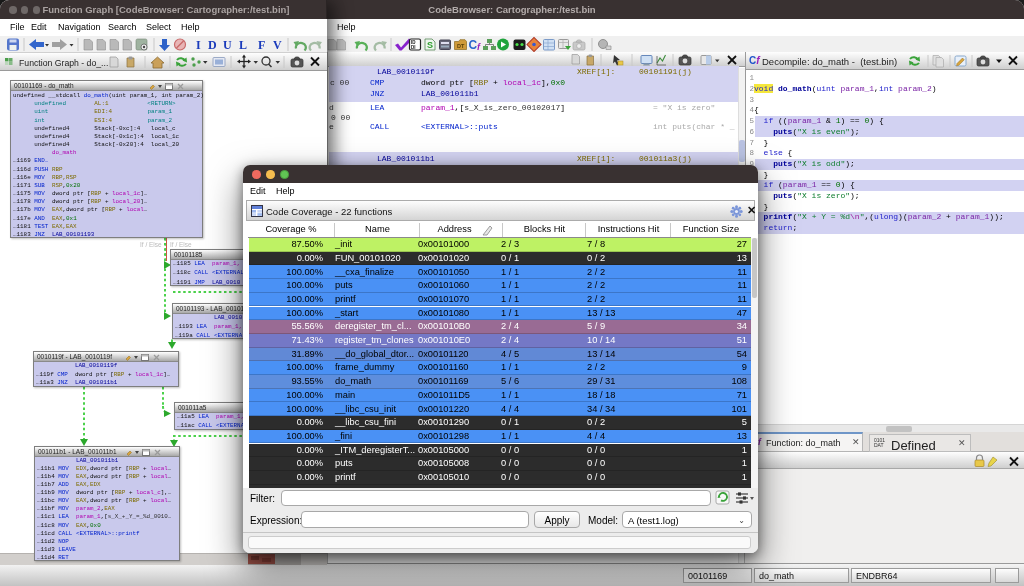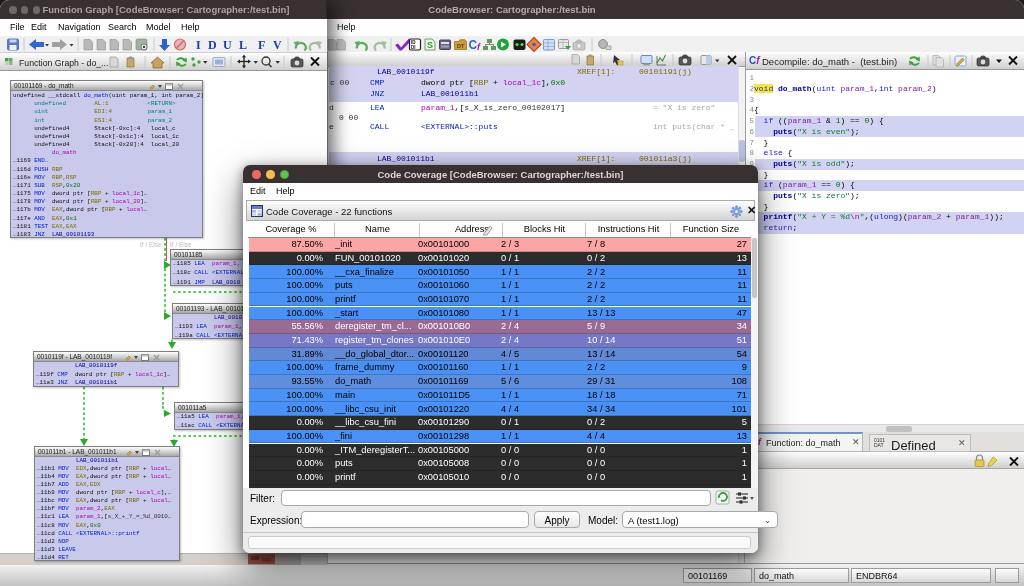--- a/index.html
+++ b/index.html
@@ -138,21 +138,21 @@
       <div class="ll" style="left:311px;top:14.5px"><span class="ol">00101191(j)</span></div>
       <div class="ll" style="left:2px;top:26px"><span style="color:#333">c 00</span></div>
       <div class="ll" style="left:42px;top:26px"><span class="b">CMP</span></div>
       <div class="ll" style="left:93px;top:26px">dword ptr [<span class="ol">RBP</span> + <span class="mg">local_1c</span>],<span class="g">0x0</span></div>
       <div class="ll" style="left:42px;top:37px"><span class="b">JNZ</span></div>
       <div class="ll" style="left:93px;top:37px"><span class="nv">LAB_001011b1</span></div>
       <div class="ll" style="left:1px;top:51px"><span style="color:#333">d</span></div>
       <div class="ll" style="left:42px;top:51px"><span class="b">LEA</span></div>
       <div class="ll" style="left:93px;top:51px"><span class="mg">param_1</span>,[<span style="color:#333">s_X_is_zero_00102017</span>]</div>
       <div class="ll" style="left:325px;top:51px"><span class="gy">= "X is zero"</span></div>
-      <div class="ll" style="left:11px;top:61px"><span style="color:#333">0 00</span></div>
+      <div class="ll" style="left:3px;top:61px"><span style="color:#333">0 00</span></div>
       <div class="ll" style="left:1px;top:70px"><span style="color:#333">e</span></div>
       <div class="ll" style="left:42px;top:70px"><span class="b">CALL</span></div>
       <div class="ll" style="left:93px;top:70px"><span class="b">&lt;EXTERNAL&gt;::puts</span></div>
       <div class="ll" style="left:325px;top:70px"><span class="gy">int puts(char * _</span></div>
       <div class="ll" style="left:49px;top:102px"><span class="nv">LAB_001011b1</span></div>
       <div class="ll" style="left:249px;top:102px"><span class="ol">XREF[1]:</span></div>
       <div class="ll" style="left:311px;top:102px"><span class="ol">001011a3(j)</span></div>
 </div>
 <div class="ab" style="left:745px;top:52px;width:279px;height:380px;background:#ffffff;border-left:1px solid #9a9a9a">
 <div class="ab grad" style="left:0;top:0;width:279px;height:18px;border-bottom:1px solid #9a9a9a">
@@ -262,21 +262,21 @@
       <div class="ab" style="left:9px;top:6px;width:7.5px;height:7.5px;border-radius:50%;background:#6e6867"></div>
       <div class="ab" style="left:20.5px;top:6px;width:7.5px;height:7.5px;border-radius:50%;background:#6e6867"></div>
       <div class="ab" style="left:32.5px;top:6px;width:7.5px;height:7.5px;border-radius:50%;background:#6e6867"></div>
       <div class="ab" style="left:6px;right:0;top:4px;text-align:center;font-size:9.5px;font-weight:bold;color:#aaa3a2">Function Graph [CodeBrowser: Cartographer:/test.bin]</div>
     </div>
 <div class="ab" style="left:0;top:19px;width:327px;height:17px;background:#ffffff">
       <span class="ab mi" style="left:10px;top:3px">File</span>
       <span class="ab mi" style="left:31px;top:3px">Edit</span>
       <span class="ab mi" style="left:58px;top:3px">Navigation</span>
       <span class="ab mi" style="left:108px;top:3px">Search</span>
-      <span class="ab mi" style="left:146px;top:3px">Model</span>
+      <span class="ab mi" style="left:146px;top:3px">Select</span>
       <span class="ab mi" style="left:181px;top:3px">Help</span>
     </div>
 <div class="ab" style="left:0;top:36px;width:327px;height:17px;background:#f0f0f0;border-bottom:1px solid #d0d0d0"></div>
 <svg class="ab" style="left:0;top:36px" width="327" height="17">
 <rect x="7" y="2.5" width="12" height="12" rx="2" fill="#5577cc"></rect>
 <rect x="9.5" y="9" width="7" height="5" fill="#eef2ee"></rect>
       <rect x="9.5" y="3.5" width="7" height="3" fill="#cdd8f0"></rect>
 <line x1="24" y1="2" x2="24" y2="15" stroke="#c8c8c8"></line>
 <path d="M29 8.5 l7 -5.5 0 3 8 0 0 5 -8 0 0 3 z" fill="#3366cc"></path>
 <path d="M45 8 l4 0 -2 2.5 z" fill="#333"></path>
@@ -492,21 +492,20 @@
         <div class="fgl" style="left:2px;top:98.77px">…11d3 <span class="b">LEAVE</span></div>
         <div class="fgl" style="left:2px;top:106.84px">…11d4 <span class="b">RET</span></div>
       </div>
 </div>
 </div>
 <div class="win" style="left:243px;top:165px;width:515px;height:388px;border-radius:7px;background:#ffffff;box-shadow:0 16px 36px rgba(0,0,0,.55),0 3px 12px rgba(0,0,0,.45)">
 <div class="ab tbar" style="left:0;top:0;width:515px;height:18px;border-radius:7px 7px 0 0">
       <div class="ab" style="left:9px;top:5px;width:8.5px;height:8.5px;border-radius:50%;background:#ee6a5f"></div>
       <div class="ab" style="left:23px;top:5px;width:8.5px;height:8.5px;border-radius:50%;background:#f5bd4f"></div>
       <div class="ab" style="left:37px;top:5px;width:8.5px;height:8.5px;border-radius:50%;background:#61c454;border:1px solid #4ba03f"></div>
-      <div class="ab" style="left:0;right:0;top:4px;text-align:center;font-size:9.5px;font-weight:bold;color:#dcd7d6">Code Coverage [CodeBrowser: Cartographer:/test.bin]</div>
     </div>
 <div class="ab" style="left:0;top:18px;width:515px;height:17px;background:#ffffff">
       <span class="ab mi" style="left:7px;top:3px">Edit</span>
       <span class="ab mi" style="left:33px;top:3px">Help</span>
     </div>
 <div class="ab" style="left:3px;top:35px;width:509px;height:21px;background:linear-gradient(#fdfdfd,#d4d4d4);border:1px solid #ababab">
       <svg class="ab" style="left:4px;top:4px" width="12" height="12">
         <rect x="0.5" y="0.5" width="11" height="11" fill="#fff" stroke="#334"></rect>
         <rect x="1" y="1" width="10" height="3" fill="#5f7fd8"></rect>
         <rect x="1" y="5" width="4" height="2.6" fill="#9db8ee"></rect>
@@ -527,34 +526,34 @@
           <circle cx="3.2" cy="9.8" r="1.4"></circle>
           <circle cx="9.8" cy="9.8" r="1.4"></circle>
         </g>
         <circle cx="6.5" cy="6.5" r="1.6" fill="#e8edf8"></circle>
       </svg>
       <span class="ab" style="left:500px;top:3px;font-size:11px;font-weight:bold;color:#111">✕</span>
     </div>
 <div class="ab" style="left:5px;top:57px;width:503px;height:16px;background:#ffffff;border-bottom:1px solid #8a8a8a;font-size:9.3px;color:#000">
       <span class="ab" style="left:0;top:2px;width:86px;text-align:center">Coverage %</span>
       <span class="ab" style="left:87px;top:2px;width:85px;text-align:center">Name</span>
-      <span class="ab" style="left:172px;top:2px;width:69px;text-align:right">Address</span>
+      <span class="ab" style="left:172px;top:2px;width:69px;text-align:center">Address</span>
       <svg class="ab" style="left:234px;top:3px" width="11" height="11">
         <path d="M1 10 L8 1 L10 3 L5 10 Z" fill="#e8e8e8" stroke="#888" stroke-width="0.8"></path>
       </svg>
       <span class="ab" style="left:255px;top:2px;width:83px;text-align:center">Blocks Hit</span>
       <span class="ab" style="left:338px;top:2px;width:85px;text-align:center">Instructions Hit</span>
       <span class="ab" style="left:423px;top:2px;width:80px;text-align:center">Function Size</span>
       <span class="ab" style="left:86px;top:1px;width:1px;height:14px;background:#c8c8c8"></span>
       <span class="ab" style="left:171px;top:1px;width:1px;height:14px;background:#c8c8c8"></span>
       <span class="ab" style="left:254px;top:1px;width:1px;height:14px;background:#c8c8c8"></span>
       <span class="ab" style="left:337px;top:1px;width:1px;height:14px;background:#c8c8c8"></span>
       <span class="ab" style="left:422px;top:1px;width:1px;height:14px;background:#c8c8c8"></span>
     </div>
-<div class="ccrow" style="top:73.0px;background:#fca5a5;color:#000;border-bottom:1px solid rgba(0,0,0,0.18)">
+<div class="ccrow" style="top:73.0px;background:#bef264;color:#000;border-bottom:1px solid rgba(0,0,0,0.18)">
       <span class="cA">87.50%</span>
       <span class="cB">_init</span>
       <span class="cC">0x00101000</span>
       <span class="cD">2 / 3</span>
       <span class="cE">7 / 8</span>
       <span class="cF">27</span>
     </div>
     <div class="ccrow" style="top:86.7px;background:#2c2c2c;color:#fff;border-bottom:1px solid rgba(0,0,0,0.18)">
       <span class="cA">0.00%</span>
       <span class="cB">FUN_00101020</span>
@@ -712,17 +711,17 @@
           <rect x="24.5" y="11.4" width="3" height="3.2"></rect>
         </g>
         <path d="M35 8 l4 0 -2 3 z" fill="#555"></path>
       </svg>
     </div>
 <div class="ab" style="left:0;top:344px;width:515px;height:23px;background:#ececec">
       <span class="ab" style="left:7px;top:6px;font-size:10px;color:#000">Expression:</span>
       <span class="ab" style="left:58px;top:2px;width:228px;height:17px;background:#fff;border:1px solid #a8a8a8;border-radius:4px"></span>
       <span class="ab" style="left:291px;top:2px;width:46px;height:17px;background:linear-gradient(#fff,#e8e8e8);border:1px solid #a8a8a8;border-radius:4px;font-size:10px;color:#000;text-align:center;padding-top:3px">Apply</span>
       <span class="ab" style="left:345px;top:6px;font-size:10px;color:#000">Model:</span>
-      <span class="ab" style="left:379px;top:2px;width:156px;height:17px;background:#fff;border:1px solid #a8a8a8;border-radius:4px;font-size:9.5px;color:#000;padding:3px 0 0 5px">A (test1.log)<span style="position:absolute;right:6px;top:4px;font-size:8px;color:#444">⌄</span></span>
+      <span class="ab" style="left:379px;top:2px;width:130px;height:17px;background:#fff;border:1px solid #a8a8a8;border-radius:4px;font-size:9.5px;color:#000;padding:3px 0 0 5px">A (test1.log)<span style="position:absolute;right:6px;top:4px;font-size:8px;color:#444">⌄</span></span>
     </div>
 <div class="ab" style="left:0;top:367px;width:515px;height:21px;background:#ececec;border-top:1px solid #c5c5c5;border-radius:0 0 7px 7px">
       <div class="ab" style="left:5px;top:3px;width:503px;height:13px;background:#fafafa;border:1px solid #cccccc;border-radius:3px"></div>
     </div>
 </div>
 </body></html>

